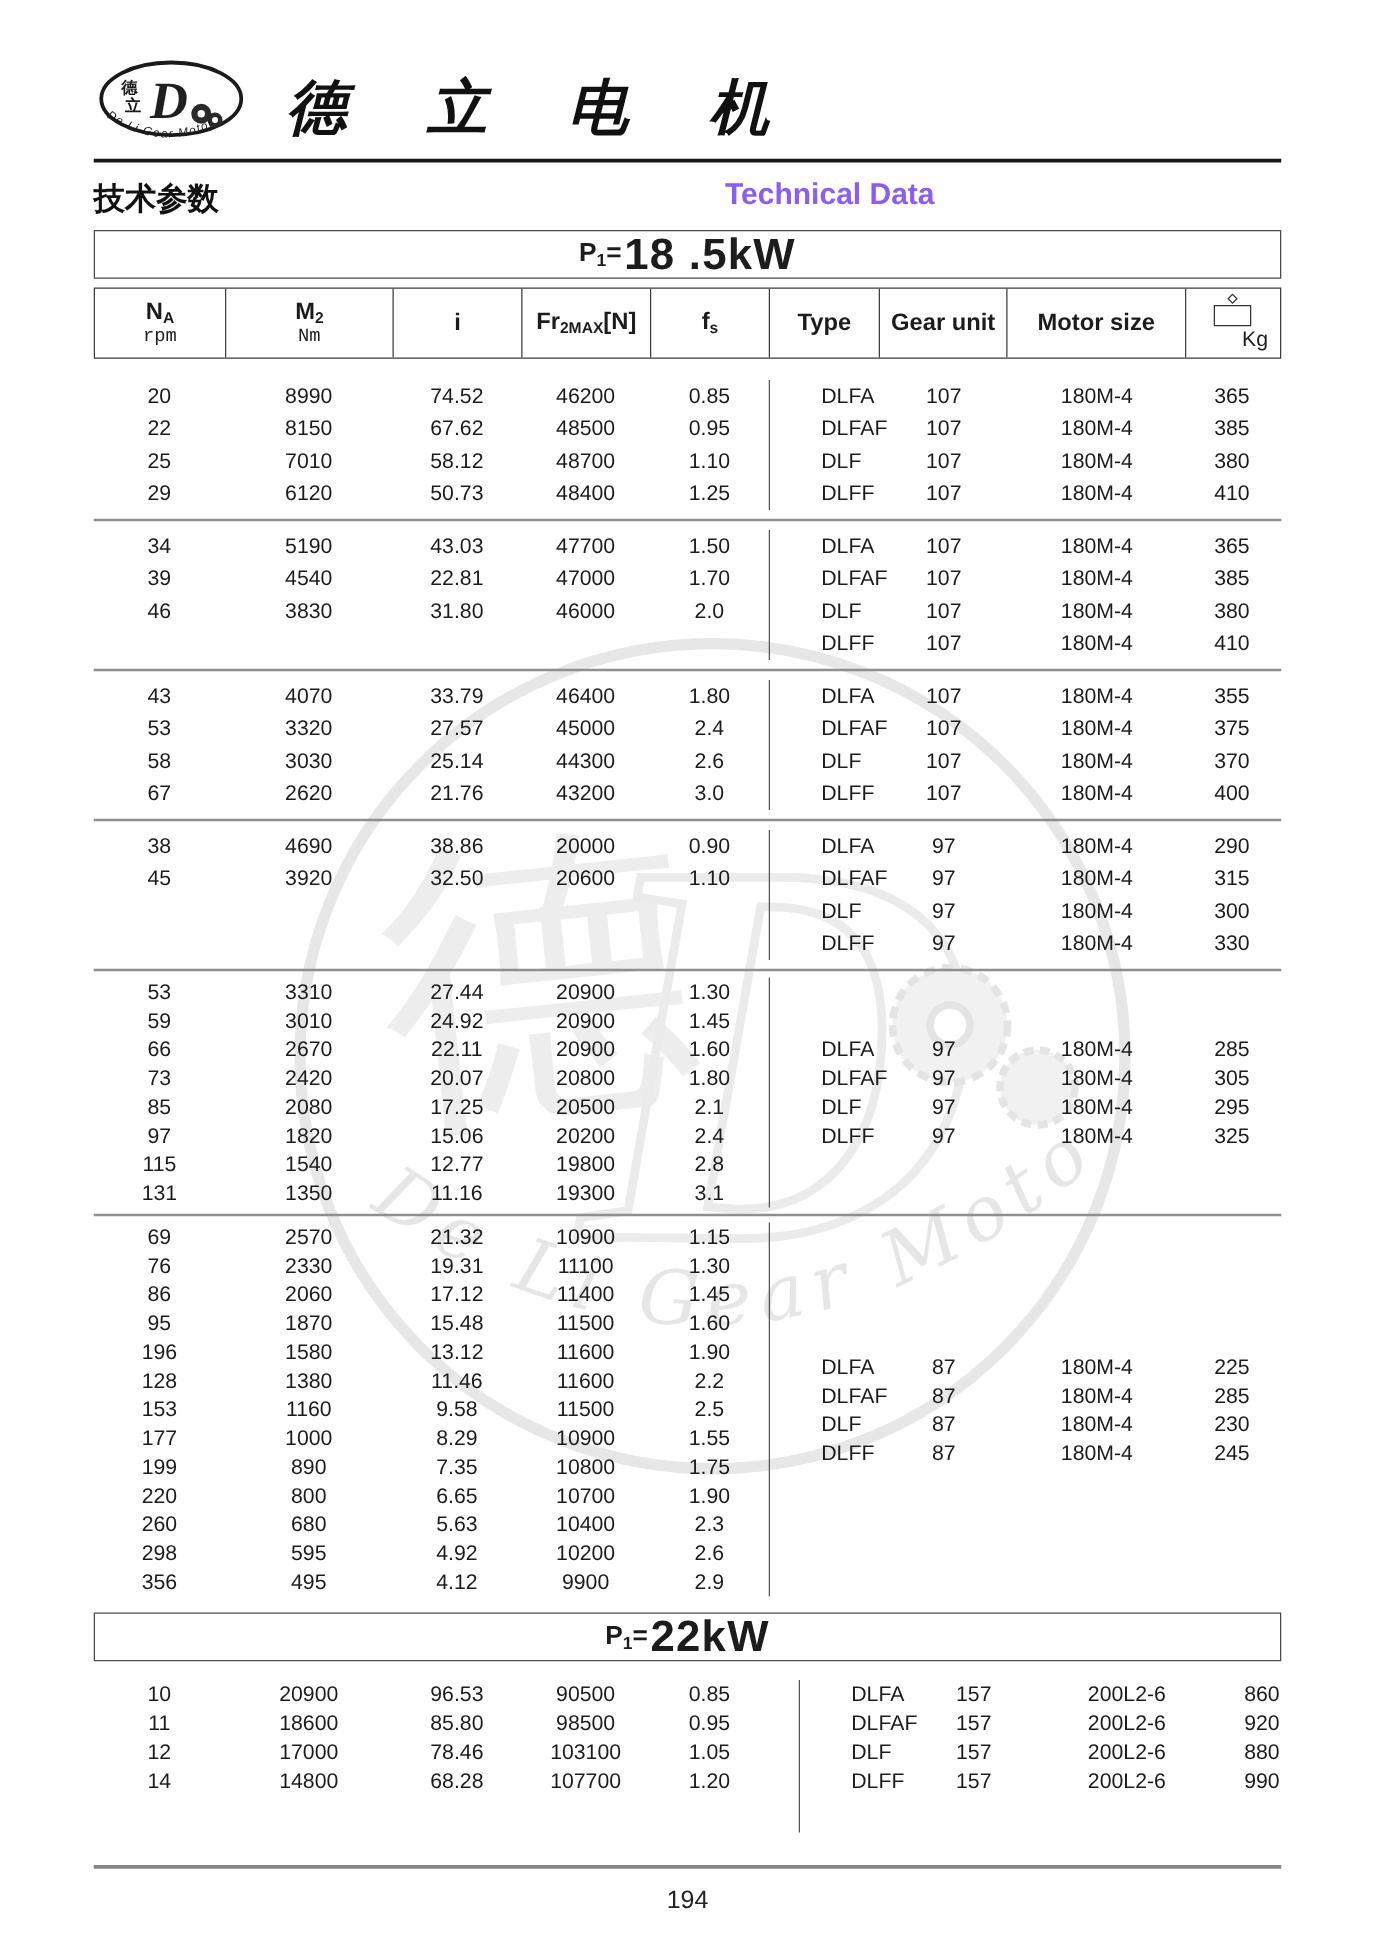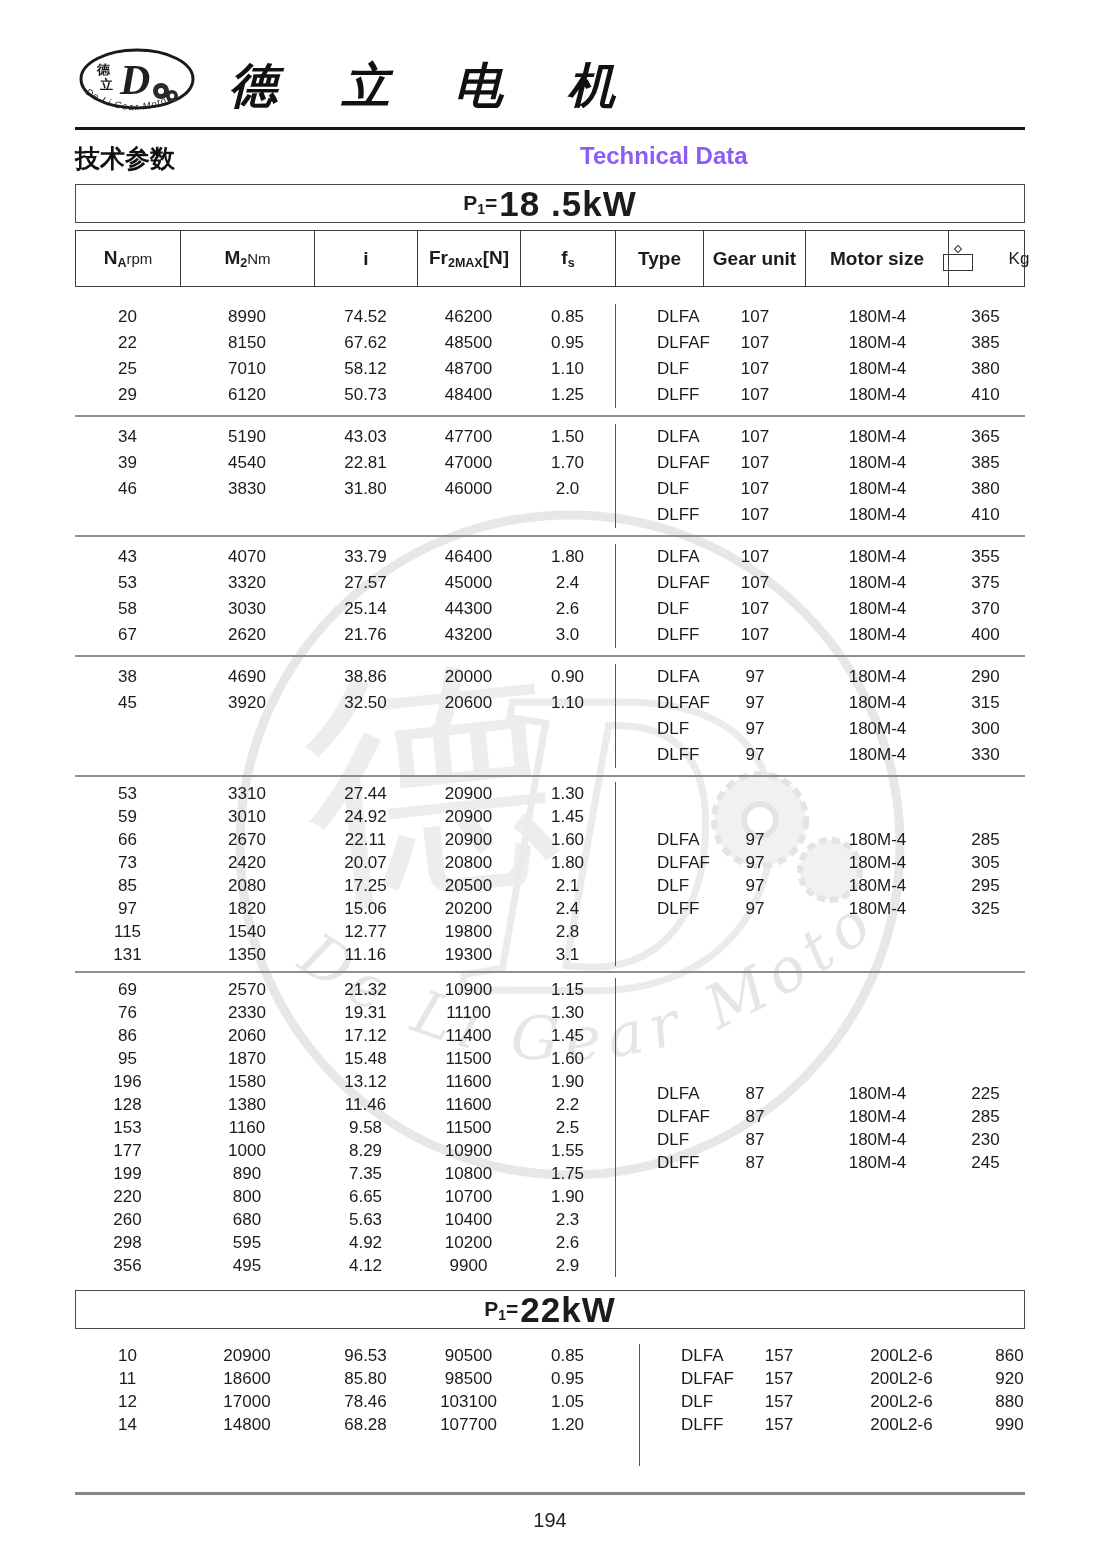--- a/index.html
+++ b/index.html
@@ -42,26 +42,26 @@
   .p-value { font-size:35px; font-weight:800; letter-spacing:1px; margin-left:2px; }
 
   
   .thead {
     margin-top:7px; height:57px; display:grid;
     grid-template-columns:105px 134px 103px 103px 95px 88px 102px 143px 74px;
     border:1.7px solid #3d3d3d;
   }
   .th {
     border-right:1.7px solid #3d3d3d;
-    display:flex; flex-direction:row; align-items:center; justify-content:center;
+    display:flex; flex-direction:column; align-items:center; justify-content:center;
     font-weight:bold; font-size:19px; line-height:1.15;
   }
   .th:last-child { border-right:none; }
   .hdr-sub { font-size:12.5px; font-weight:bold; vertical-align:-3px; }
-  .hdr-unit { font-size:15px; font-weight:normal; }
+  .hdr-unit { font-size:15px; font-weight:normal;font-family:Liberation Mono, monospace; }
   .hdr-unit:empty { display:none; }
   .kg-icon { display:flex; flex-direction:column; align-items:center; margin-bottom:1px; }
   .kg-diamond { width:6px; height:6px; border:1.2px solid #333; transform:rotate(45deg); margin-bottom:2px; }
   .kg-rect { width:30px; height:17px; border:1.6px solid #333; }
   .kg-label { font-size:17px; font-weight:normal;padding-left:36px; }
 
   
   .blocks { margin-top:10px; }
   .block { display:flex; padding:7px 0; }
   .block.dense { padding:5px 0; }

